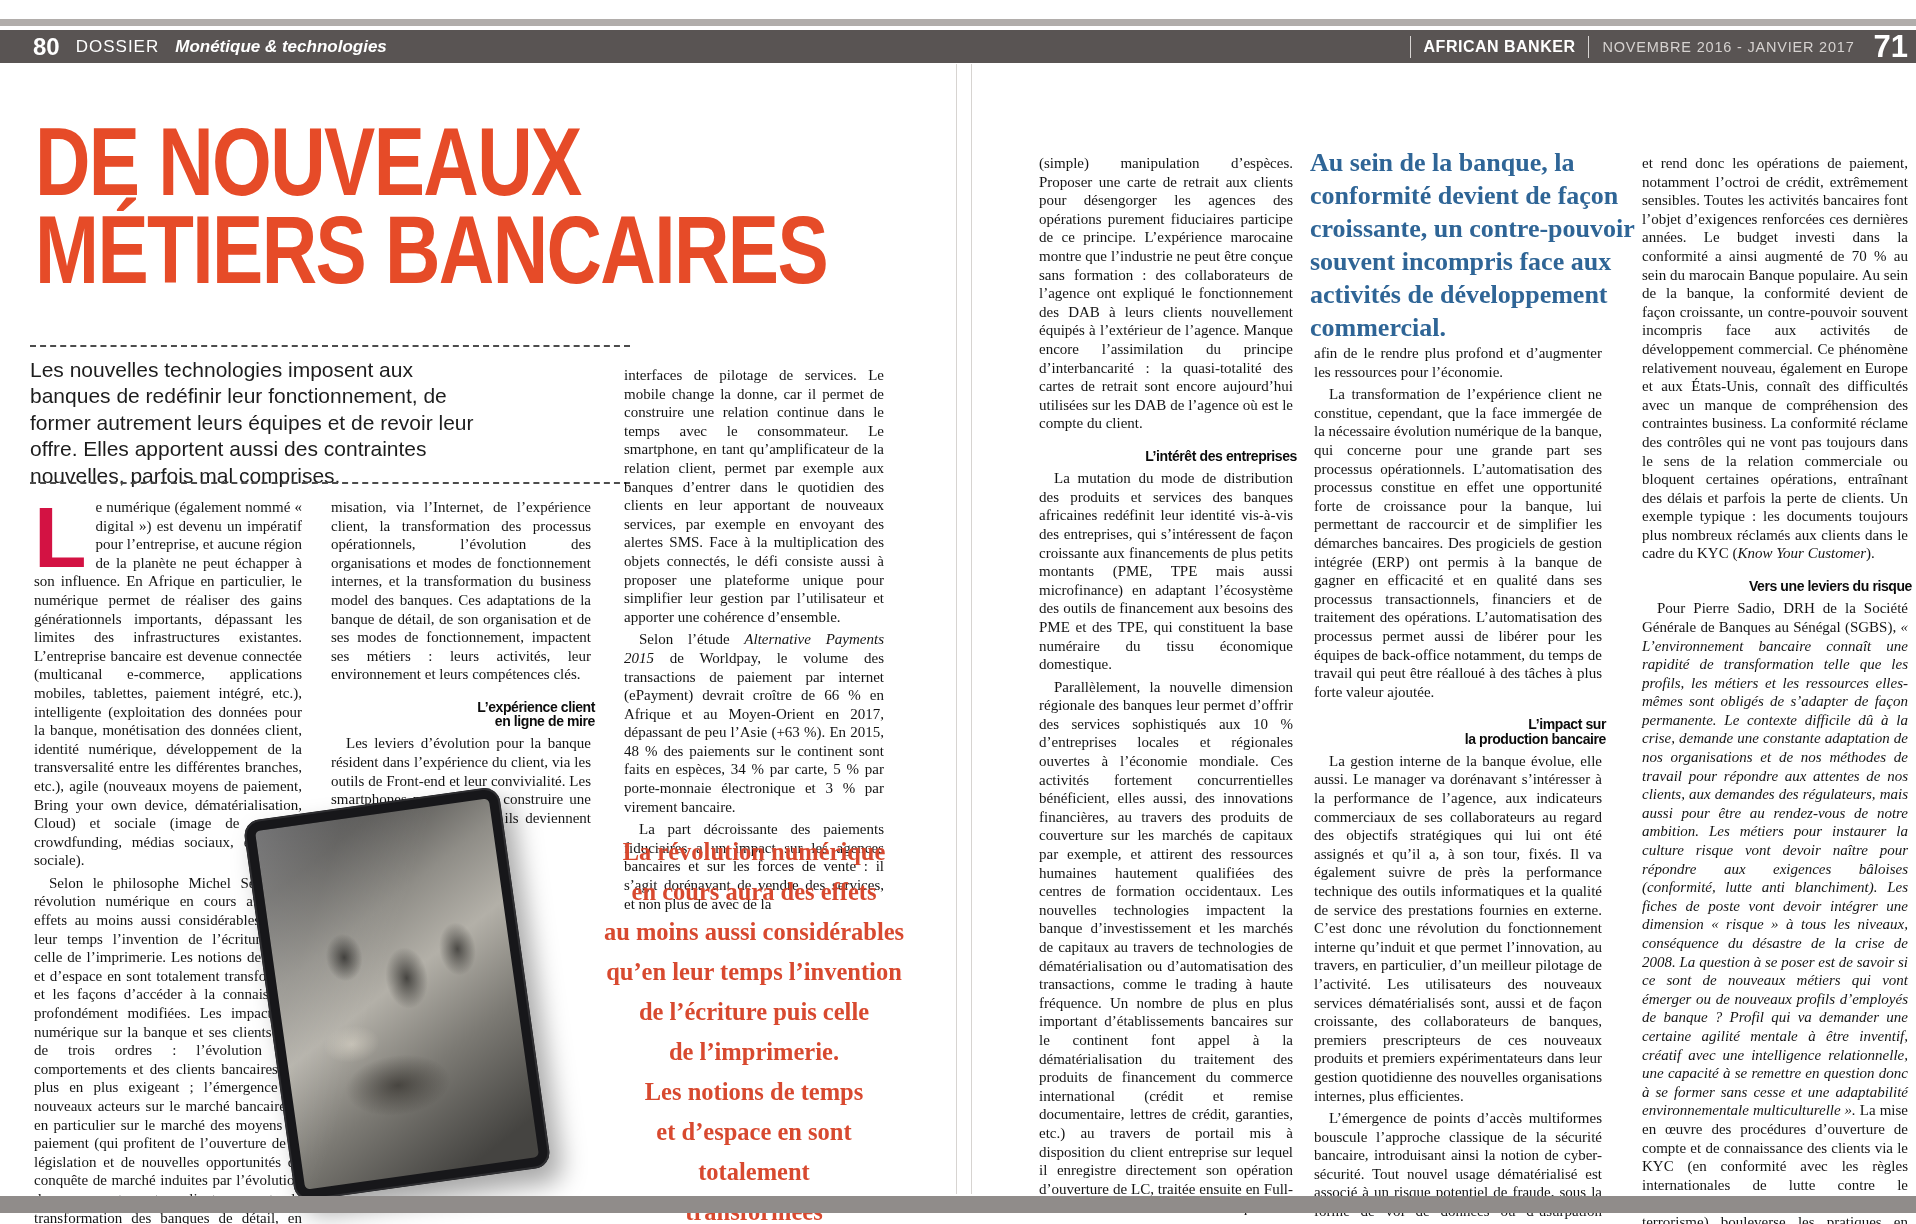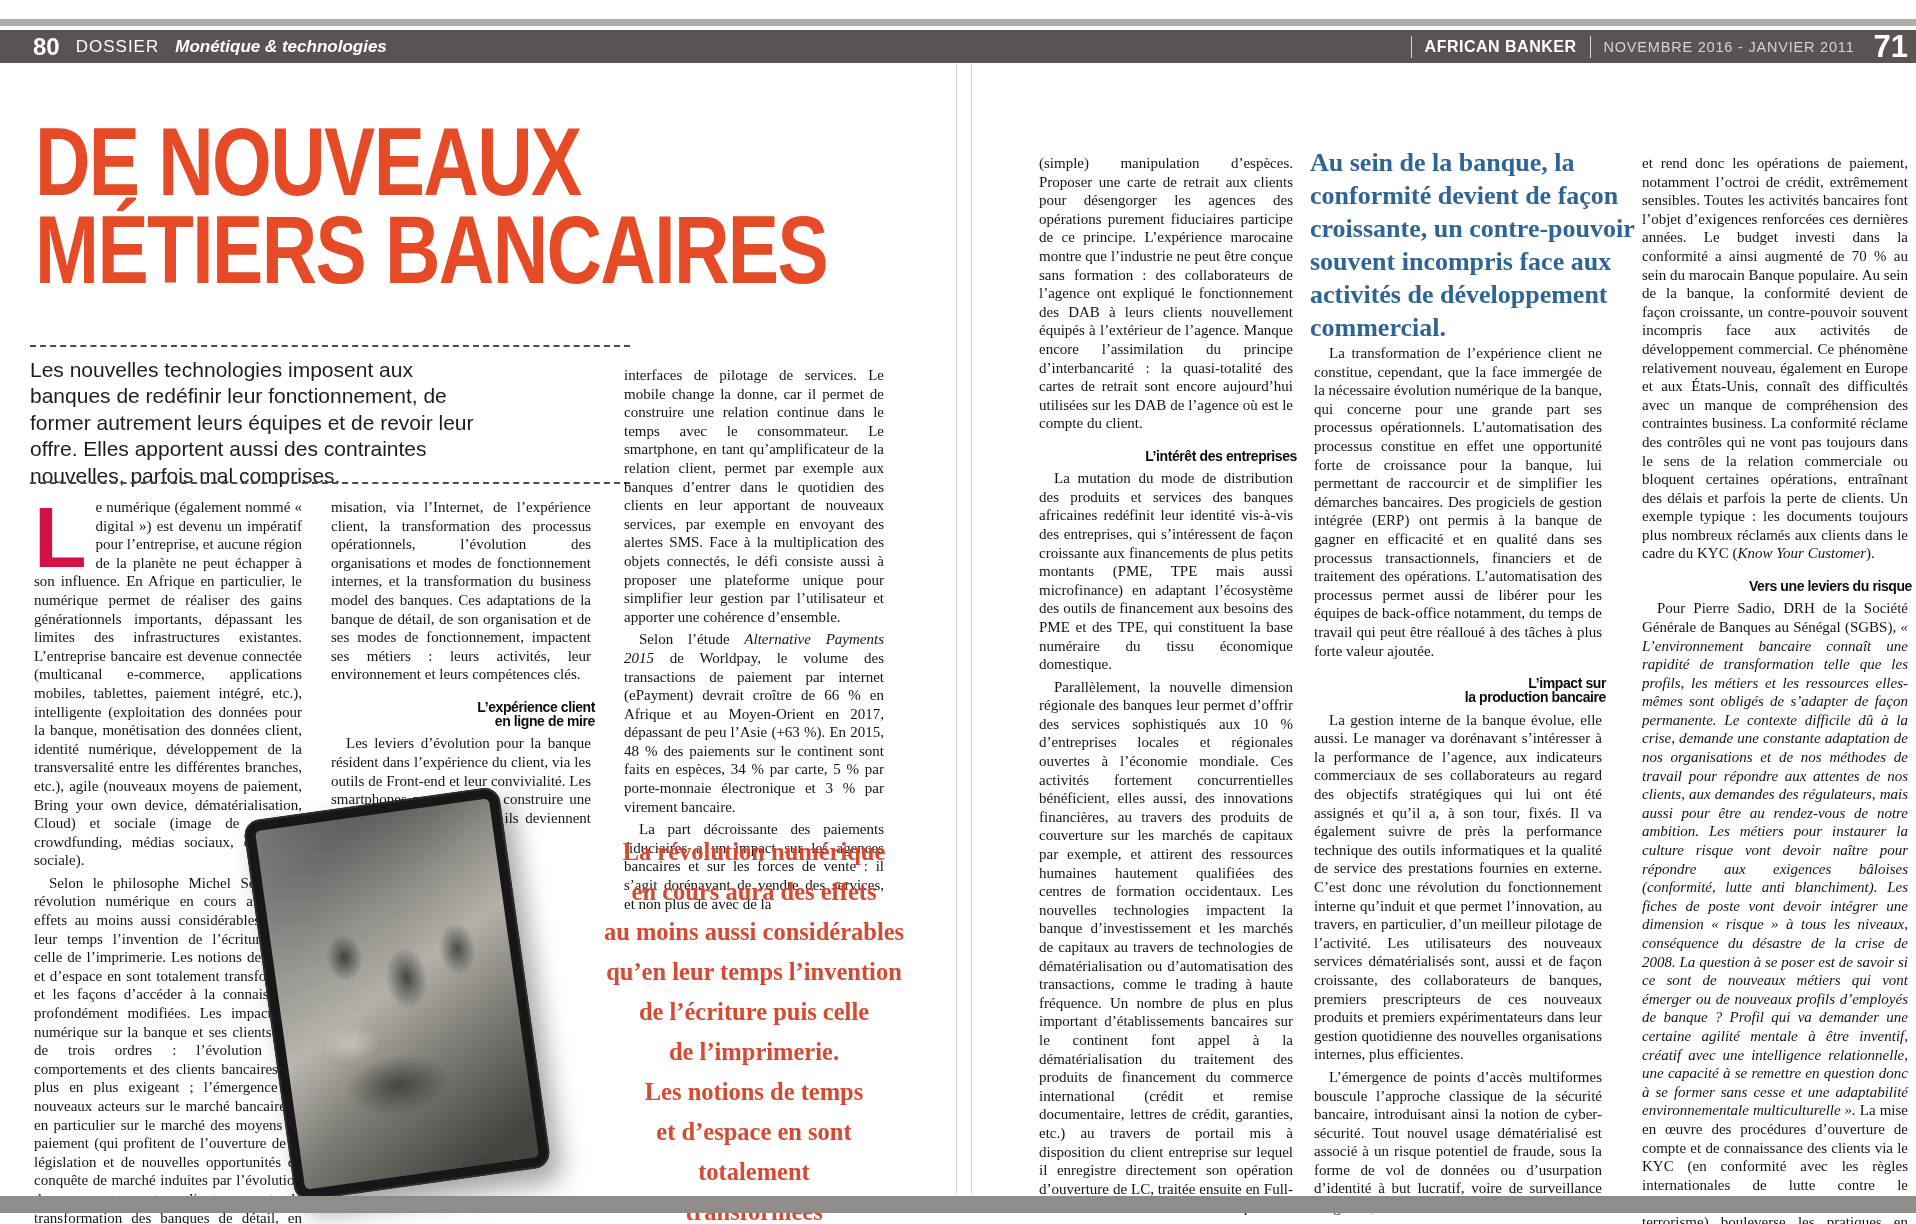--- a/index.html
+++ b/index.html
@@ -68,21 +68,21 @@
   <div class="bar-dark"></div>
   <div class="hdr-left">
     <span class="pn">80</span>
     <span class="sec">DOSSIER</span>
     <span class="topic">Monétique &amp; technologies</span>
   </div>
   <div class="hdr-right">
     <span class="vsep"></span>
     <span class="mag">AFRICAN BANKER</span>
     <span class="vsep"></span>
-    <span class="issue">NOVEMBRE 2016 - JANVIER 2011</span>
+    <span class="issue">NOVEMBRE 2016 - JANVIER 2017</span>
     <span class="pn">71</span>
   </div>
 
   <div class="fold" style="left:956px;"></div>
   <div class="fold" style="left:971px;"></div>
 
   <div class="title">DE NOUVEAUX
 MÉTIERS BANCAIRES</div>
 
   <div class="dash" style="top:345px;"></div>
@@ -129,20 +129,21 @@
     <p>(simple) manipulation d’espèces. Proposer une carte de retrait aux clients pour désengorger les agences des opérations purement fiduciaires participe de ce principe. L’expérience marocaine montre que l’industrie ne peut être conçue sans formation : des collaborateurs de l’agence ont expliqué le fonctionnement des DAB à leurs clients nouvellement équipés à l’extérieur de l’agence. Manque encore l’assimilation du principe d’interbancarité : la quasi-totalité des cartes de retrait sont encore aujourd’hui utilisées sur les DAB de l’agence où est le compte du client.</p>
     <div class="colhead">L’intérêt des entreprises</div>
     <p class="ind">La mutation du mode de distribution des produits et services des banques africaines redéfinit leur identité vis-à-vis des entreprises, qui s’intéressent de façon croissante aux financements de plus petits montants (PME, TPE mais aussi microfinance) en adaptant l’écosystème des outils de financement aux besoins des PME et des TPE, qui constituent la base numéraire du tissu économique domestique.</p>
     <p class="ind">Parallèlement, la nouvelle dimension régionale des banques leur permet d’offrir des services sophistiqués aux 10 % d’entreprises locales et régionales ouvertes à l’économie mondiale. Ces activités fortement concurrentielles bénéficient, elles aussi, des innovations financières, au travers des produits de couverture sur les marchés de capitaux par exemple, et attirent des ressources humaines hautement qualifiées des centres de formation occidentaux. Les nouvelles technologies impactent la banque d’investissement et les marchés de capitaux au travers de technologies de dématérialisation ou d’automatisation des transactions, comme le trading à haute fréquence. Un nombre de plus en plus important d’établissements bancaires sur le continent font appel à la dématérialisation du traitement des produits de financement du commerce international (crédit et remise documentaire, lettres de crédit, garanties, etc.) au travers de portail mis à disposition du client entreprise sur lequel il enregistre directement son opération d’ouverture de LC, traitée ensuite en Full-STP dans le back-office de la banque.</p>
     <p class="ind">Cette automatisation d’opérations auparavant traitées sous format papier oblige les banques à réorganiser leurs effectifs, confiant aux collaborateurs des tâches plus intéressantes, passant ainsi de la simple saisie à des fonctions de contrôle. Les banques se trouvent alors obligées de reconsidérer leur rapport au marché financier et aux places boursières régionales pour devenir encore davantage acteurs du marché financier,</p>
   </div>
 
   <div class="pullquote-blue">Au sein de la banque, la conformité devient de façon croissante, un contre-pouvoir souvent incompris face aux activités de développement commercial.</div>
 
   <div class="col" style="left:1310px;top:340px;width:296px;">
+    <p>afin de le rendre plus profond et d’augmenter les ressources pour l’économie.</p>
     <p class="ind">La transformation de l’expérience client ne constitue, cependant, que la face immergée de la nécessaire évolution numérique de la banque, qui concerne pour une grande part ses processus opérationnels. L’automatisation des processus constitue en effet une opportunité forte de croissance pour la banque, lui permettant de raccourcir et de simplifier les démarches bancaires. Des progiciels de gestion intégrée (ERP) ont permis à la banque de gagner en efficacité et en qualité dans ses processus transactionnels, financiers et de traitement des opérations. L’automatisation des processus permet aussi de libérer pour les équipes de back-office notamment, du temps de travail qui peut être réalloué à des tâches à plus forte valeur ajoutée.</p>
     <div class="colhead">L’impact sur
 la production bancaire</div>
     <p class="ind">La gestion interne de la banque évolue, elle aussi. Le manager va dorénavant s’intéresser à la performance de l’agence, aux indicateurs commerciaux de ses collaborateurs au regard des objectifs stratégiques qui lui ont été assignés et qu’il a, à son tour, fixés. Il va également suivre de près la performance technique des outils informatiques et la qualité de service des prestations fournies en externe. C’est donc une révolution du fonctionnement interne qu’induit et que permet l’innovation, au travers, en particulier, d’un meilleur pilotage de l’activité. Les utilisateurs des nouveaux services dématérialisés sont, aussi et de façon croissante, des collaborateurs de banques, premiers prescripteurs de ces nouveaux produits et premiers expérimentateurs dans leur gestion quotidienne des nouvelles organisations internes, plus efficientes.</p>
     <p class="ind">L’émergence de points d’accès multiformes bouscule l’approche classique de la sécurité bancaire, introduisant ainsi la notion de cyber-sécurité. Tout nouvel usage dématérialisé est associé à un risque potentiel de fraude, sous la forme de vol de données ou d’usurpation d’identité à but lucratif, voire de surveillance illégitime,</p>
   </div>
 
   <div class="col" style="left:1638px;top:150px;width:274px;">
     <p><span>et rend donc les opérations de paiement, notamment l’octroi de crédit, extrêmement sensibles. Toutes les activités bancaires font l’objet d’exigences renforcées ces dernières années. Le budget investi dans la conformité a ainsi augmenté de 70 % au sein du marocain Banque populaire. Au sein de la banque, la conformité devient de façon croissante, un contre-pouvoir souvent incompris face aux activités de développement commercial. Ce phénomène relativement nouveau, également en Europe et aux États-Unis, connaît des difficultés avec un manque de compréhension des contraintes business. La conformité réclame des contrôles qui ne vont pas toujours dans le sens de la relation commerciale ou bloquent certaines opérations, entraînant des délais et parfois la perte de clients. Un exemple typique : les documents toujours plus nombreux réclamés aux clients dans le cadre du KYC (</span><span class="it">Know Your Customer</span><span>).</span></p>
     <div class="colhead">Vers une leviers du risque</div>

